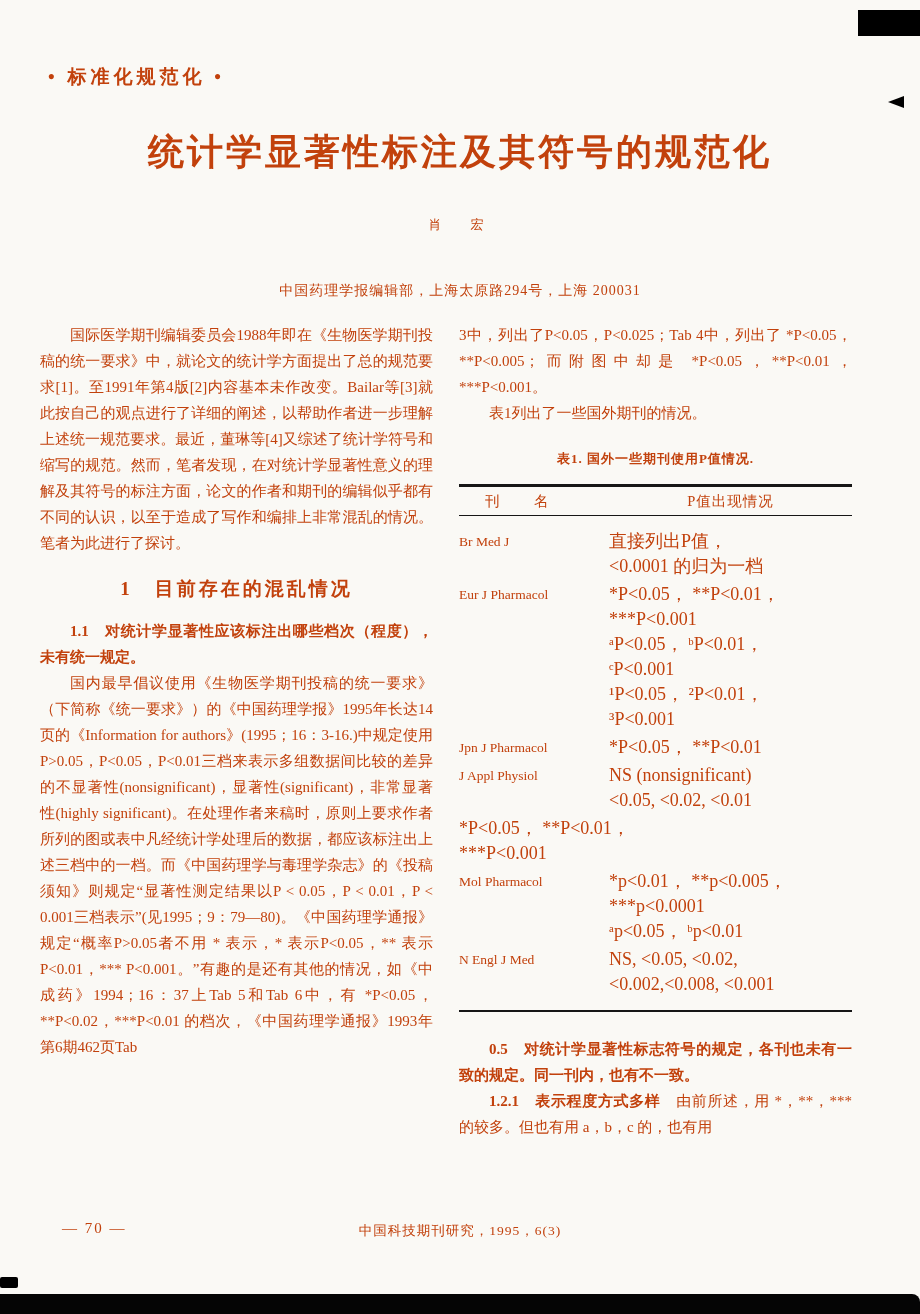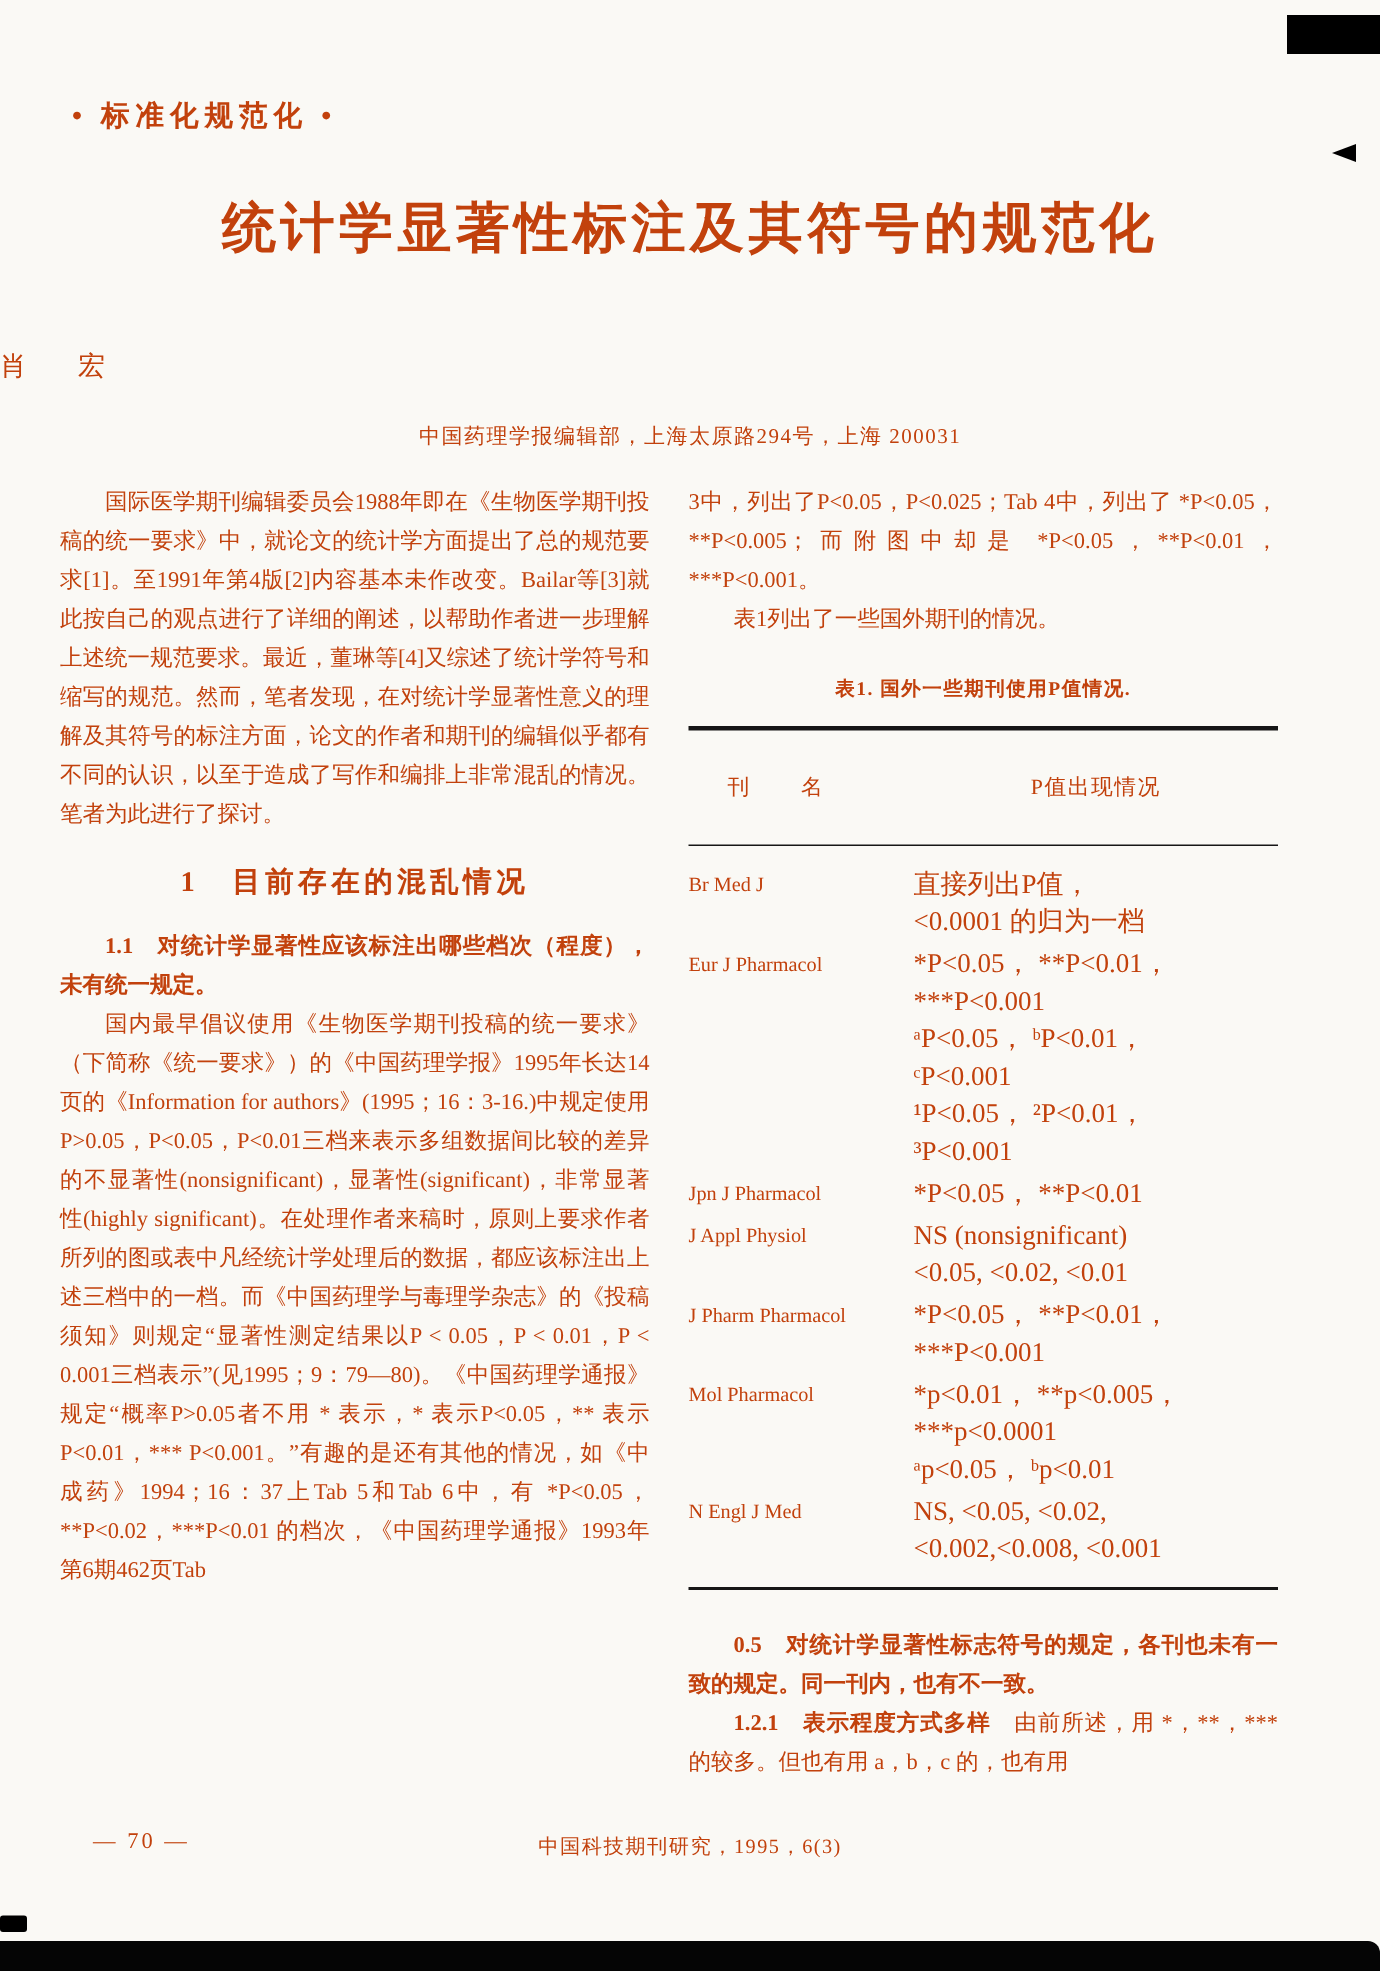--- a/index.html
+++ b/index.html
@@ -15,35 +15,35 @@
   
   .corner-block{position:absolute;top:10px;right:0;width:62px;height:26px;background:#000;}
   .arrow-mark{position:absolute;top:96px;right:16px;width:0;height:0;
     border-top:6px solid transparent;border-bottom:6px solid transparent;border-right:16px solid #000;}
   .bottom-bar{position:absolute;left:0;bottom:0;width:100%;height:20px;background:#050505;border-top-right-radius:8px;}
   .bottom-blob{position:absolute;left:0;bottom:26px;width:18px;height:11px;background:#000;border-radius:2px;}
 
   .column-label{position:absolute;top:64px;left:48px;font-size:19px;font-weight:bold;letter-spacing:4px;}
   .title{position:absolute;top:128px;left:0;width:100%;margin:0;text-align:center;
     font-size:36px;font-weight:bold;letter-spacing:3px;}
-  .author{position:absolute;top:232px;left:0;width:100%;text-align:left;font-size:18px;letter-spacing:8px;}
+  .author{position:absolute;top:216px;left:0;width:100%;text-align:center;font-size:13px;letter-spacing:8px;}
   .affiliation{position:absolute;top:282px;left:0;width:100%;text-align:center;font-size:14px;letter-spacing:1px;}
 
   .columns{position:absolute;top:322px;left:40px;width:812px;display:flex;gap:26px;}
   .col{width:393px;font-size:15px;line-height:26px;text-align:justify;}
   .para{margin:0;}
   .indent{text-indent:2em;}
   .bold{font-weight:bold;}
   .section-heading{margin:20px 0 16px;font-size:19px;font-weight:bold;text-align:center;letter-spacing:3px;}
 
   
   .table-block{margin-top:20px;}
   .tbl-caption{font-size:13px;font-weight:bold;text-align:center;margin-bottom:12px;letter-spacing:1px;}
   .tbl{border-top:3px solid #161616;border-bottom:2px solid #161616;}
-  .tbl-header{display:flex;align-items:center;padding:25px 0;border-bottom:1.5px solid #161616;font-size:14.5px;}
+  .tbl-header{display:flex;align-items:center;padding:1px 0;border-bottom:1.5px solid #161616;font-size:14.5px;}
   .th-name{width:150px;padding-left:26px;letter-spacing:10px;box-sizing:border-box;}
   .th-p{flex:1;text-align:center;letter-spacing:1px;}
   .tbl-body{padding:13px 0 10px;}
   .tbl-row{display:flex;margin-bottom:3px;justify-content:flex-end;}
   .tbl-name{width:150px;font-size:13.5px;line-height:25px;flex-shrink:0;}
   .tbl-lines{flex:1;}
   .tbl-line{font-size:18px;line-height:25px;white-space:nowrap;}
 
   .spacer-12{margin-top:24px;}
   .footer-page-number{position:absolute;left:62px;top:1220px;font-size:15px;letter-spacing:2px;}
@@ -114,21 +114,20 @@
 
             <div class="tbl-row">
               <div class="tbl-name">J Appl Physiol</div>
               <div class="tbl-lines">
                 <div class="tbl-line">NS (nonsignificant)</div>
                 <div class="tbl-line">&lt;0.05, &lt;0.02, &lt;0.01</div>
               </div>
             </div>
 
             <div class="tbl-row">
-              <div class="tbl-name">J Pharm Pharmacol</div>
               <div class="tbl-lines">
                 <div class="tbl-line">*P&lt;0.05，  **P&lt;0.01，</div>
                 <div class="tbl-line">***P&lt;0.001</div>
               </div>
             </div>
 
             <div class="tbl-row">
               <div class="tbl-name">Mol Pharmacol</div>
               <div class="tbl-lines">
                 <div class="tbl-line">*p&lt;0.01，  **p&lt;0.005，</div>

